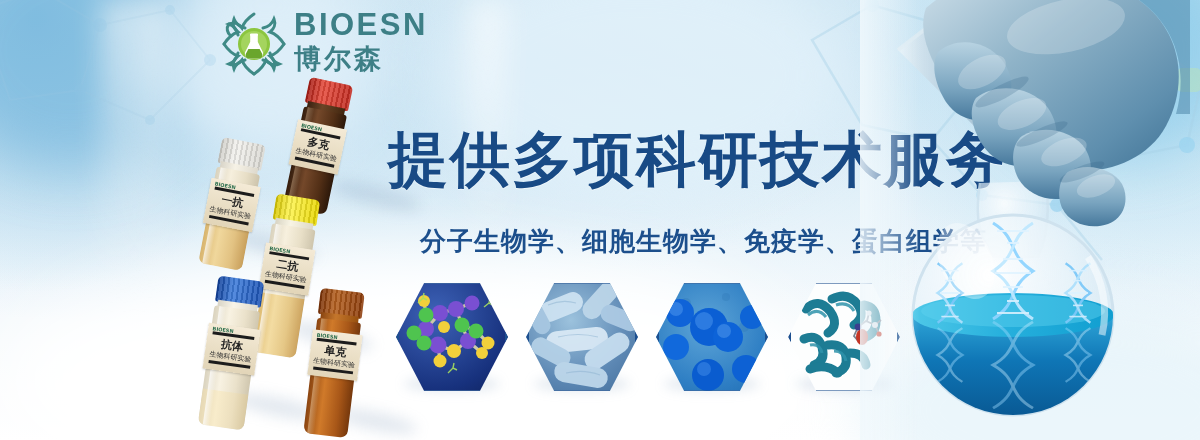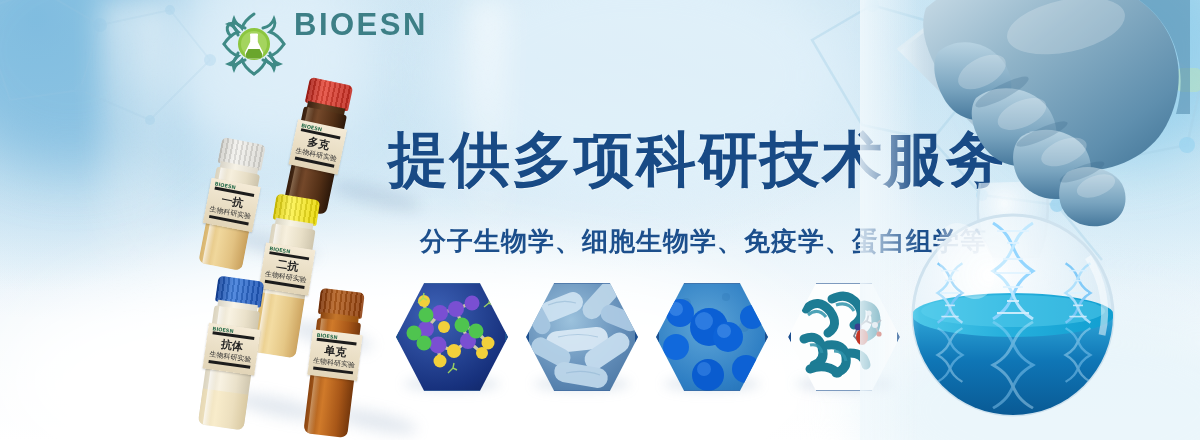--- a/index.html
+++ b/index.html
@@ -197,20 +197,21 @@
       <circle cx="36" cy="36" r="16" fill="#8cc63f"></circle>
       <circle cx="36" cy="36" r="13" fill="#a4d45e"></circle>
       <g fill="#ffffff" stroke="#ffffff" stroke-width="1.6" stroke-linejoin="round">
         <path d="M33,27 h6 v7 l5,10 a4,4 0 0 1 -3.6,5.6 h-8.8 A4,4 0 0 1 28,44 l5,-10 z" fill="#ffffff"></path>
       </g>
       <path d="M30.4,41 h11.2 l2.4,4.6 a3.4,3.4 0 0 1 -3,5 h-10 a3.4,3.4 0 0 1 -3,-5 z" fill="#6aa62c"></path>
       <rect x="32" y="25.4" width="8" height="2.6" rx="1.2" fill="#ffffff"></rect>
     </svg>
     <div id="logo-text">
       <div id="logo-en">BIOESN</div>
+      <div id="logo-cn">博尔森</div>
     </div>
   </div>
 
   <div id="headline">提供多项科研技术服务</div>
   <div id="subheadline">分子生物学、细胞生物学、免疫学、蛋白组学等</div>
 
   <div class="vshadow" style="left:232px;top:236px;width:86px;height:20px;transform:rotate(14deg);"></div>
   <div class="vial" style="left:210px;top:140px;width:44px;height:128px;transform:rotate(11deg);">
     <div class="cap" style="background:linear-gradient(90deg,#cfcec8,#f3f2ee 35%,#d9d8d2);"></div>
     <div class="caplines"></div>

